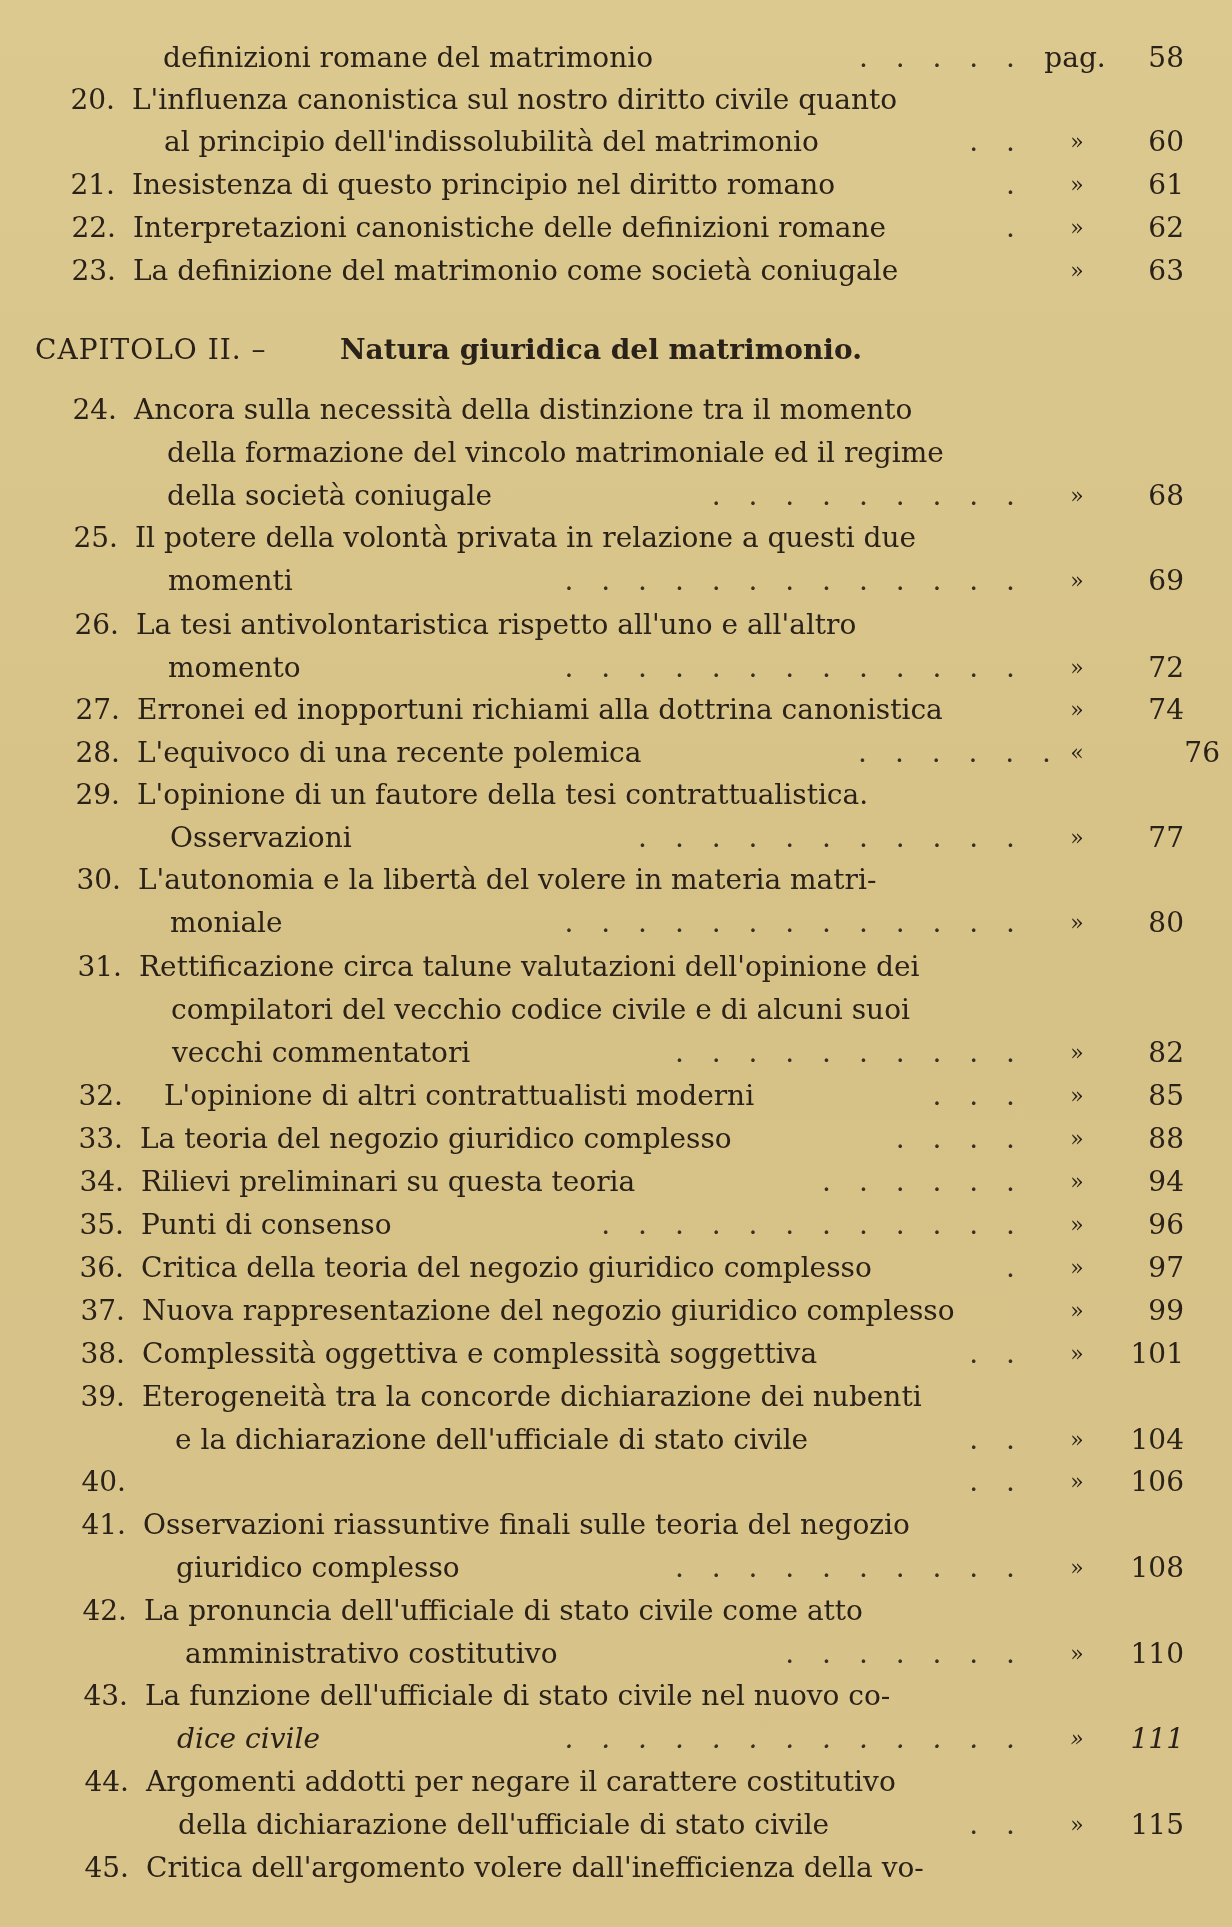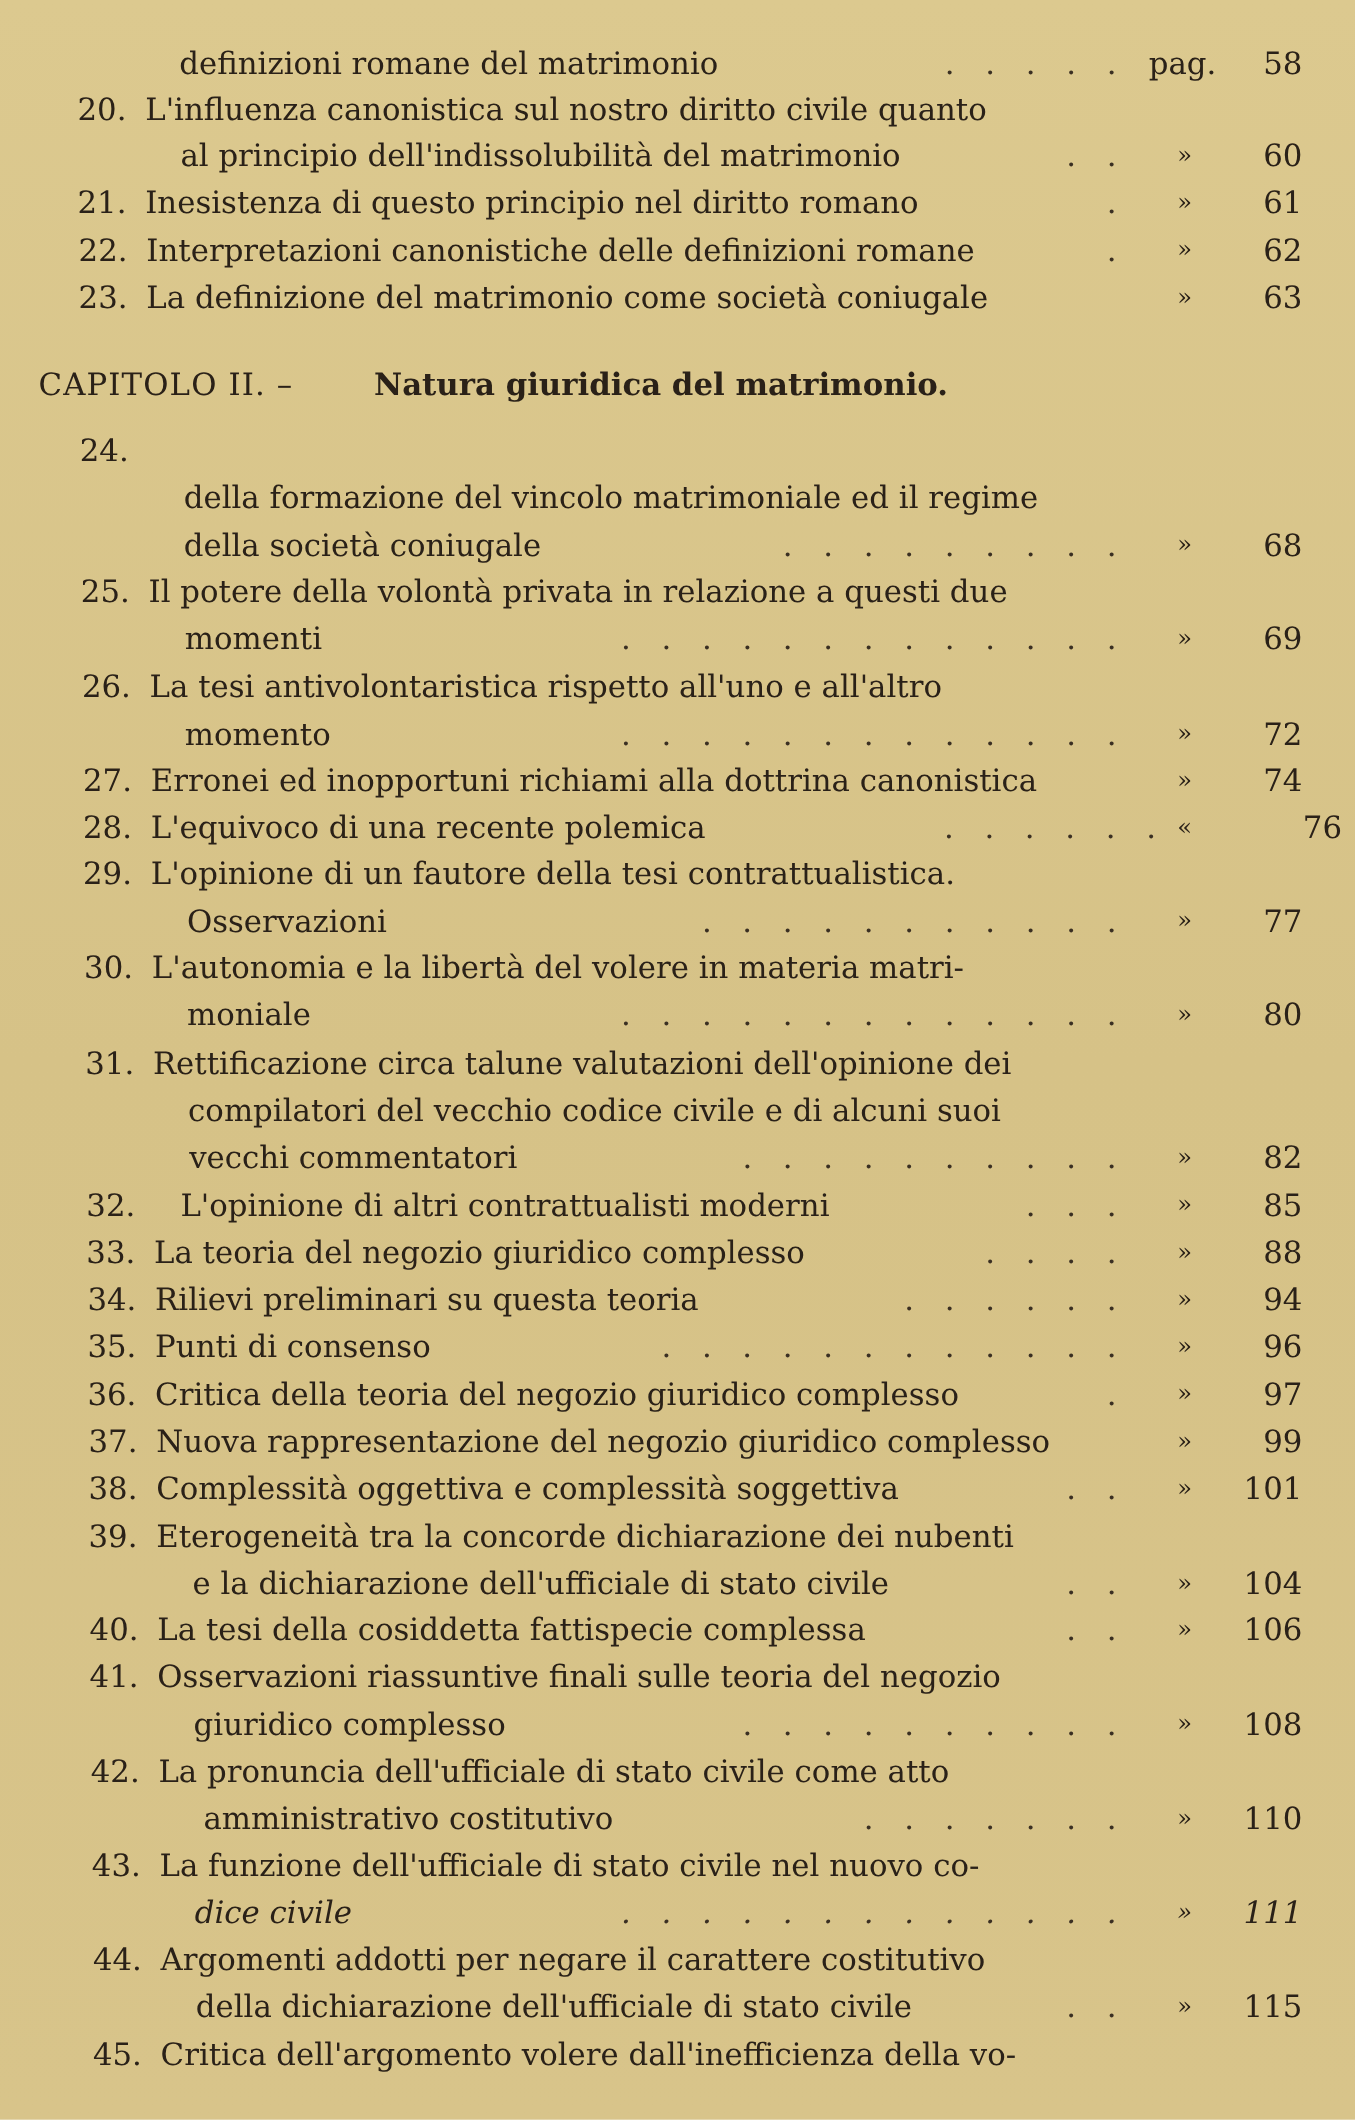--- a/index.html
+++ b/index.html
@@ -60,20 +60,21 @@
         <span class="page-no">62</span>
       </div>
       <div class="line" style="top: 251px;">
         <span class="num" style="left: 64px; width: 52px;">23.</span>
         <span class="txt" style="left: 133px;">La definizione del matrimonio come società coniugale</span>
         <span class="mark">»</span>
         <span class="page-no">63</span>
       </div>
       <div class="line" style="top: 390px;">
         <span class="num" style="left: 65px; width: 52px;">24.</span>
+        <span class="txt" style="left: 134px;">Ancora sulla necessità della distinzione tra il momento</span>
       </div>
       <div class="line" style="top: 433px;">
         <span class="txt" style="left: 167px;">della formazione del vincolo matrimoniale ed il regime</span>
       </div>
       <div class="line" style="top: 476px;">
         <span class="txt" style="left: 167px;">della società coniugale</span>
         <span class="leader" style="right: 217px; letter-spacing: 0px; word-spacing: 19px;">. . . . . . . . .</span>
         <span class="mark">»</span>
         <span class="page-no">68</span>
       </div>
@@ -196,21 +197,20 @@
         <span class="txt" style="left: 142px;">Eterogeneità tra la concorde dichiarazione dei nubenti</span>
       </div>
       <div class="line" style="top: 1420px;">
         <span class="txt" style="left: 175px;">e la dichiarazione dell'ufficiale di stato civile</span>
         <span class="leader" style="right: 217px; letter-spacing: 0px; word-spacing: 19px;">. .</span>
         <span class="mark">»</span>
         <span class="page-no">104</span>
       </div>
       <div class="line" style="top: 1462px;">
         <span class="num" style="left: 74px; width: 52px;">40.</span>
-        <span class="txt" style="left: 143px;">La tesi della cosiddetta fattispecie complessa</span>
         <span class="leader" style="right: 217px; letter-spacing: 0px; word-spacing: 19px;">. .</span>
         <span class="mark">»</span>
         <span class="page-no">106</span>
       </div>
       <div class="line" style="top: 1505px;">
         <span class="num" style="left: 74px; width: 52px;">41.</span>
         <span class="txt" style="left: 143px;">Osservazioni riassuntive finali sulle teoria del negozio</span>
       </div>
       <div class="line" style="top: 1548px;">
         <span class="txt" style="left: 176px;">giuridico complesso</span>

